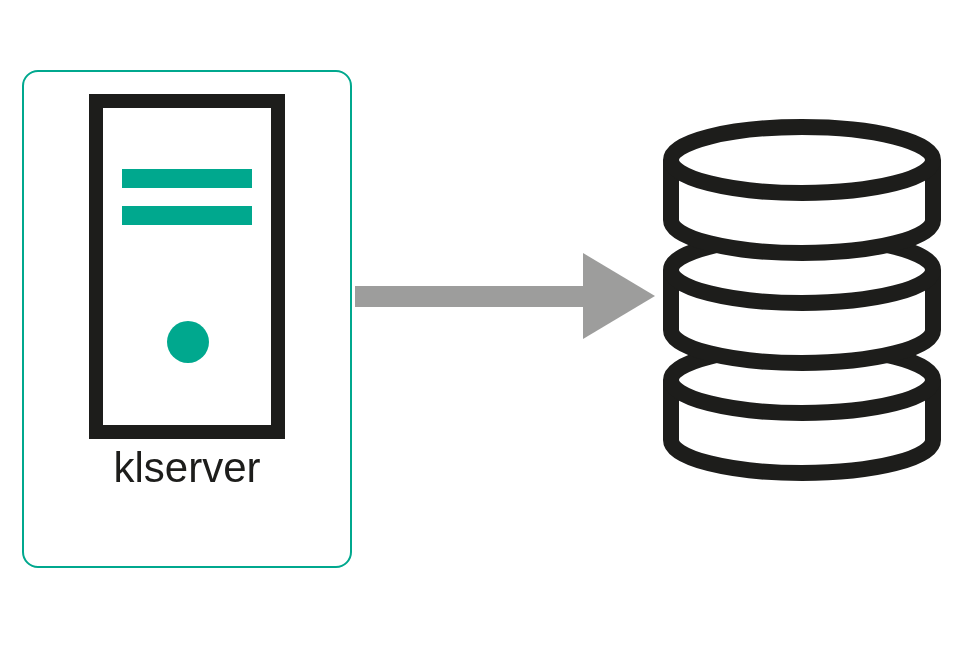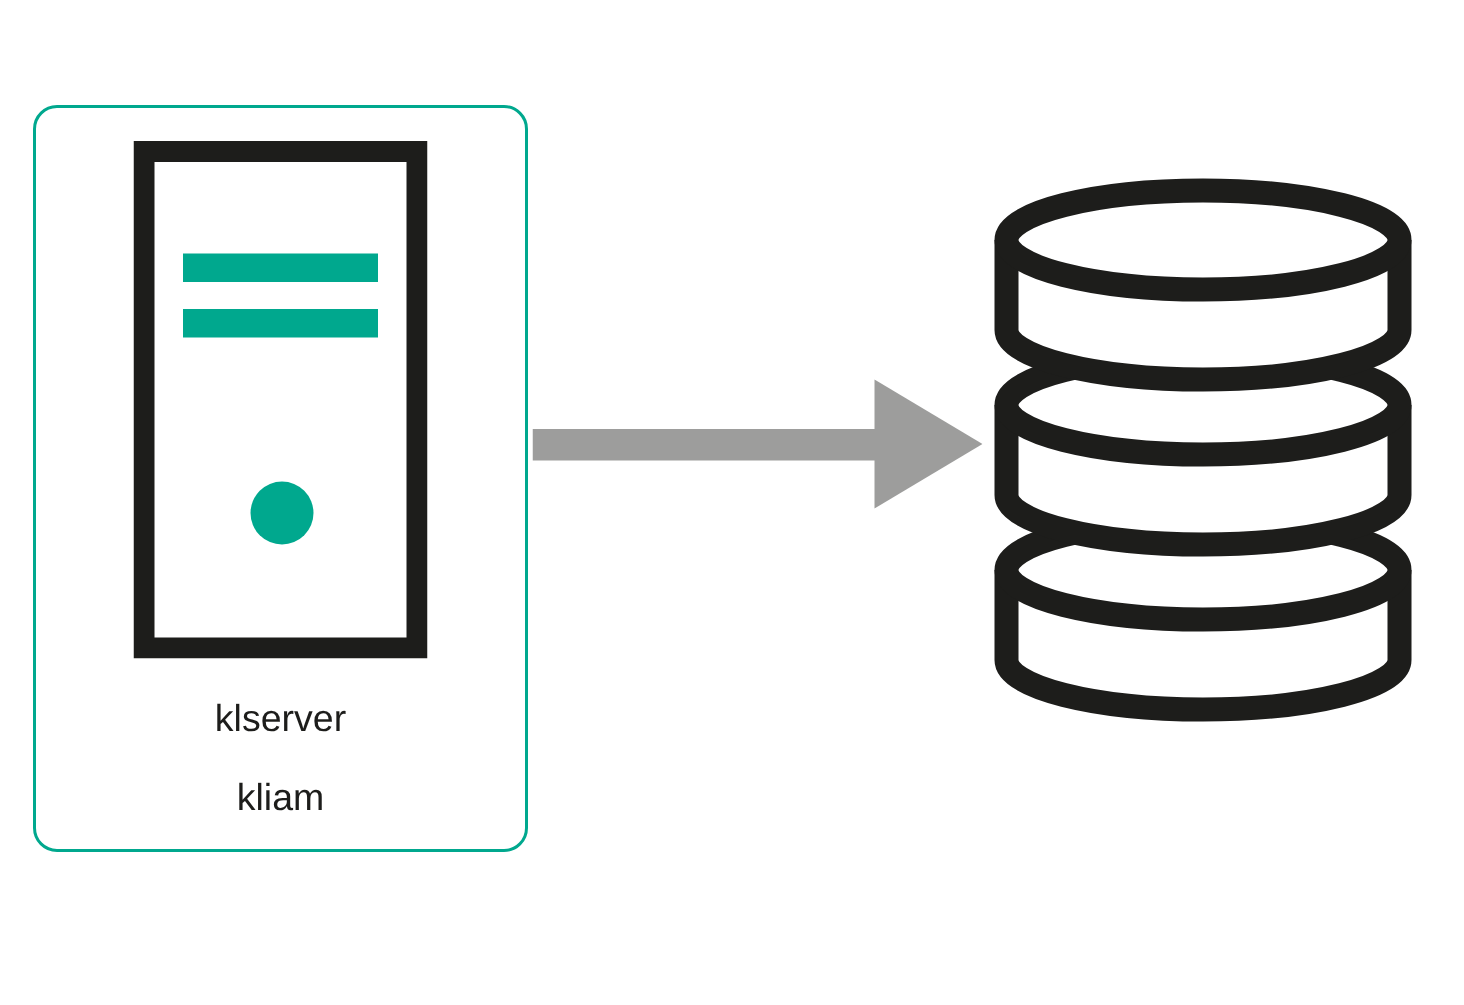--- a/index.html
+++ b/index.html
@@ -29,24 +29,24 @@
     box-sizing:border-box;
     border:2px solid var(--teal);
     border-radius:16px;
     background:var(--background);
     display:flex;
     flex-direction:column;
     align-items:center;
     padding-top:22px;
   }
   .node-label{
-    margin-top:14px;
+    margin-top:2px;
     text-align:center;
     color:var(--ink);
-    font-size:25px;
+    font-size:42px;
     line-height:53px;
   }
   .connector{
     position:absolute;
     left:355px;
     top:236px;
     width:300px;
     height:120px;
   }
   .db-icon{
@@ -67,21 +67,20 @@
 
       <rect x="7" y="7" width="182" height="331" style="fill:var(--background);stroke:var(--ink);stroke-width:14;"></rect>
 
       <rect x="33" y="75" width="130" height="19" style="fill:var(--teal);"></rect>
       <rect x="33" y="112" width="130" height="19" style="fill:var(--teal);"></rect>
 
       <circle cx="99" cy="248" r="21" style="fill:var(--teal);"></circle>
     </svg>
     <div class="node-label">
       <div>klserver</div>
-      <div>kliam</div>
     </div>
   </div>
 
   <svg class="connector" viewBox="0 0 300 120">
     <rect x="0" y="50" width="232" height="21" style="fill:var(--arrow);"></rect>
     <polygon points="228,17 228,103 300,60" style="fill:var(--arrow);"></polygon>
   </svg>
 
   <svg class="db-icon" viewBox="0 0 300 370">
 

